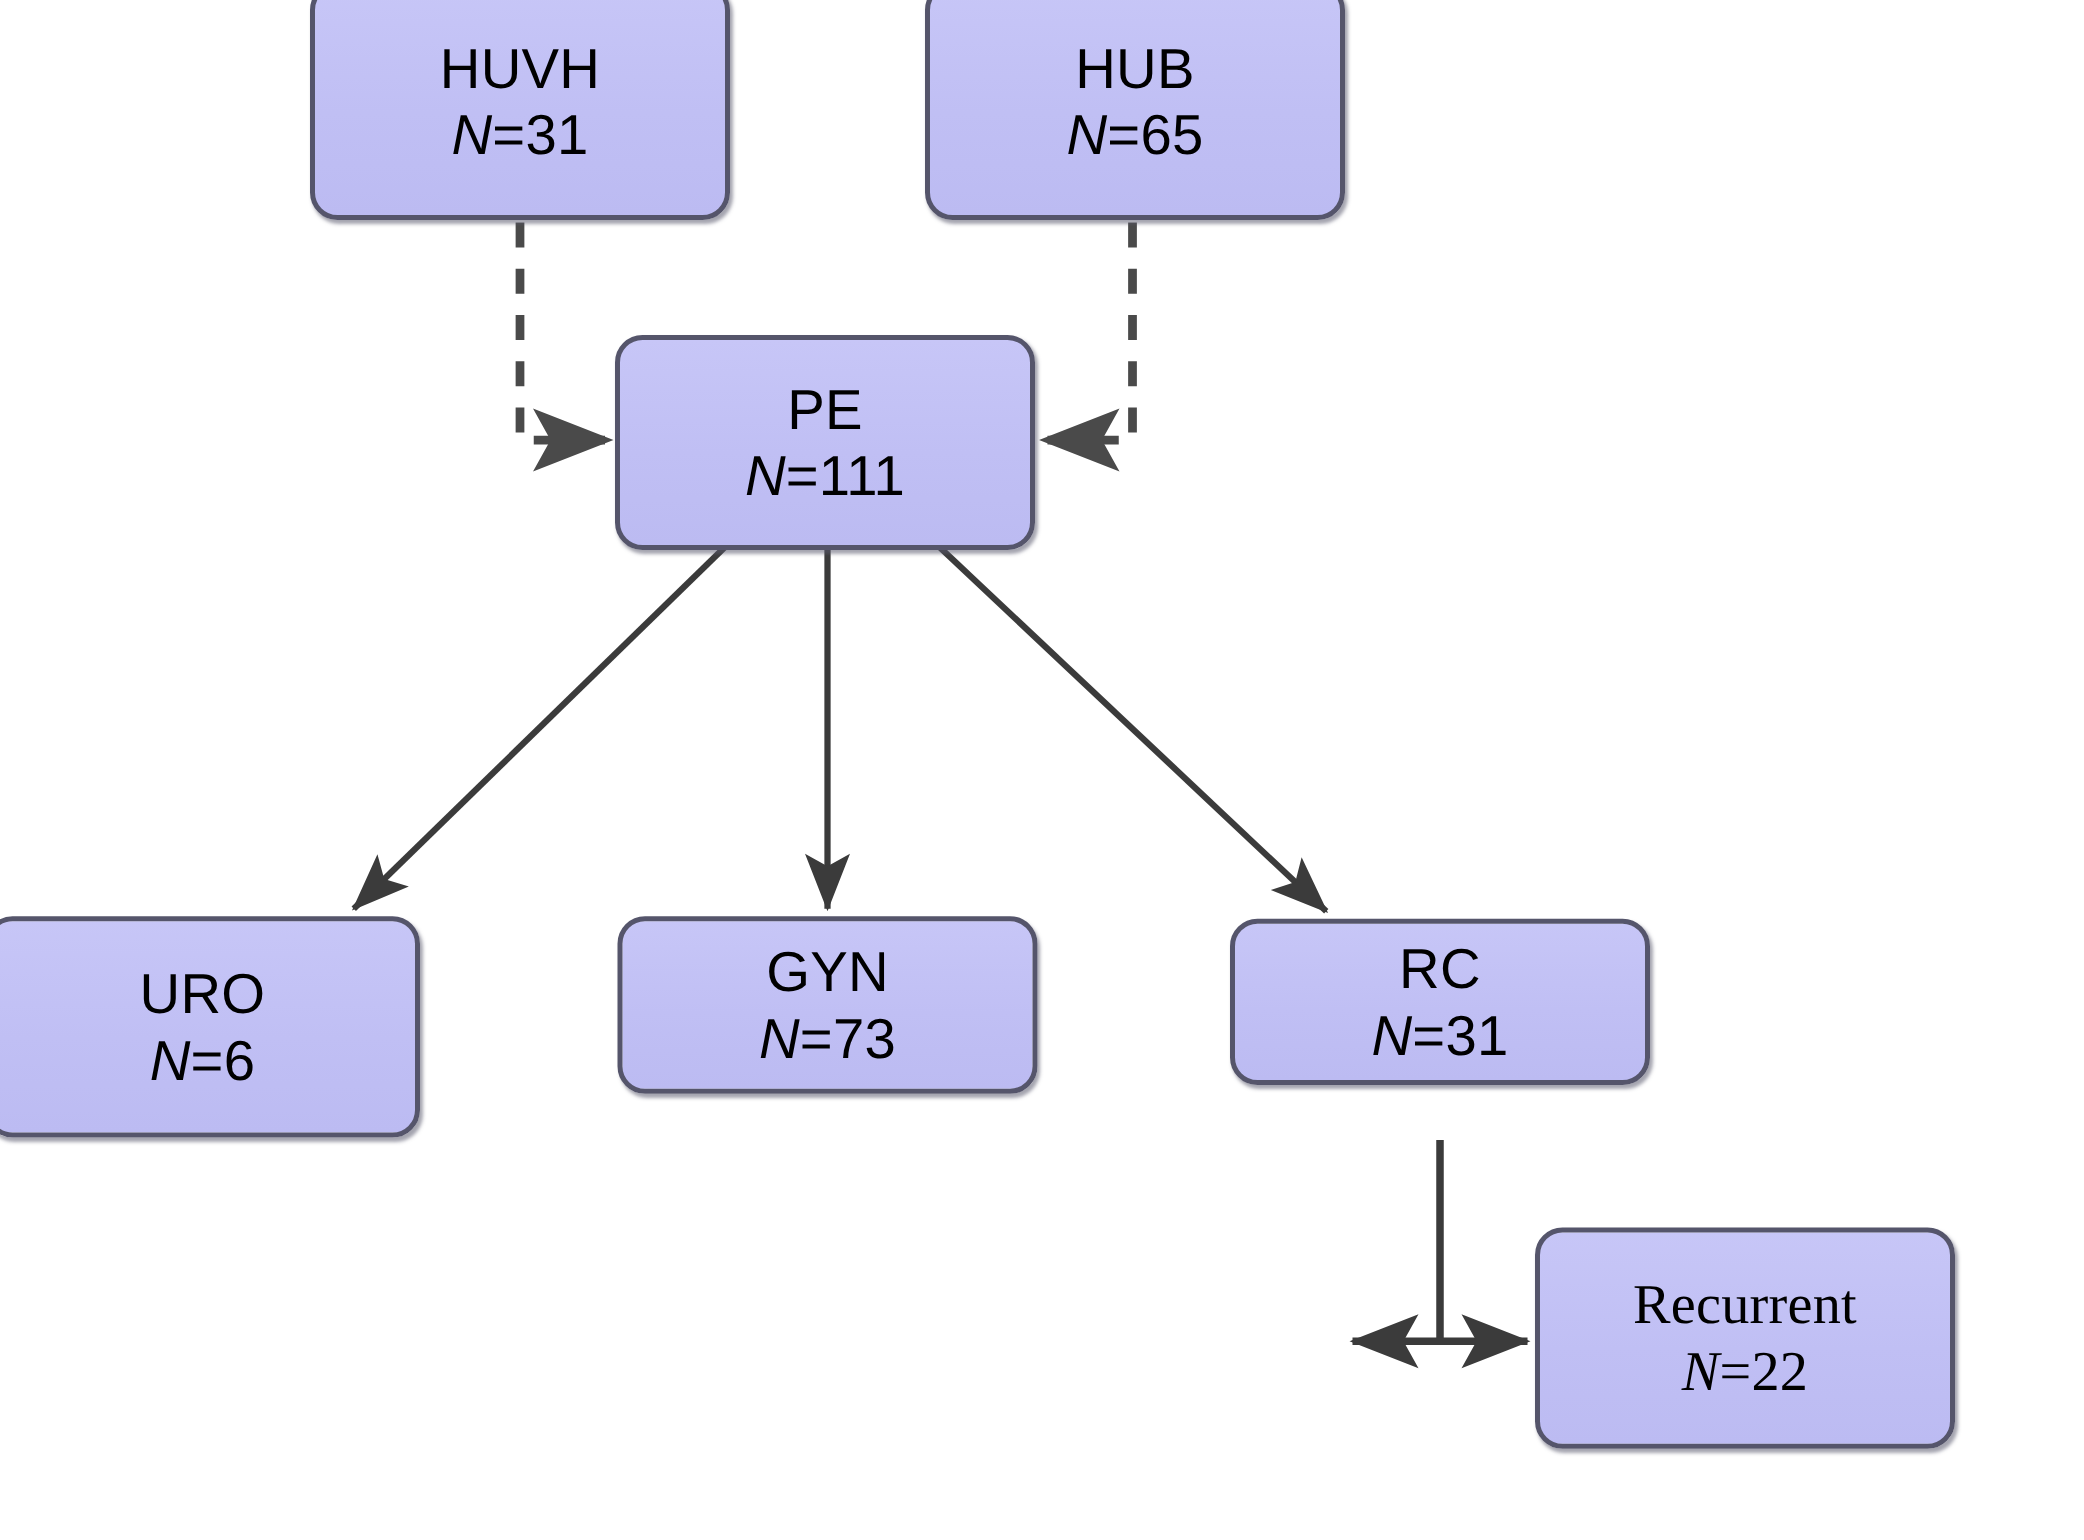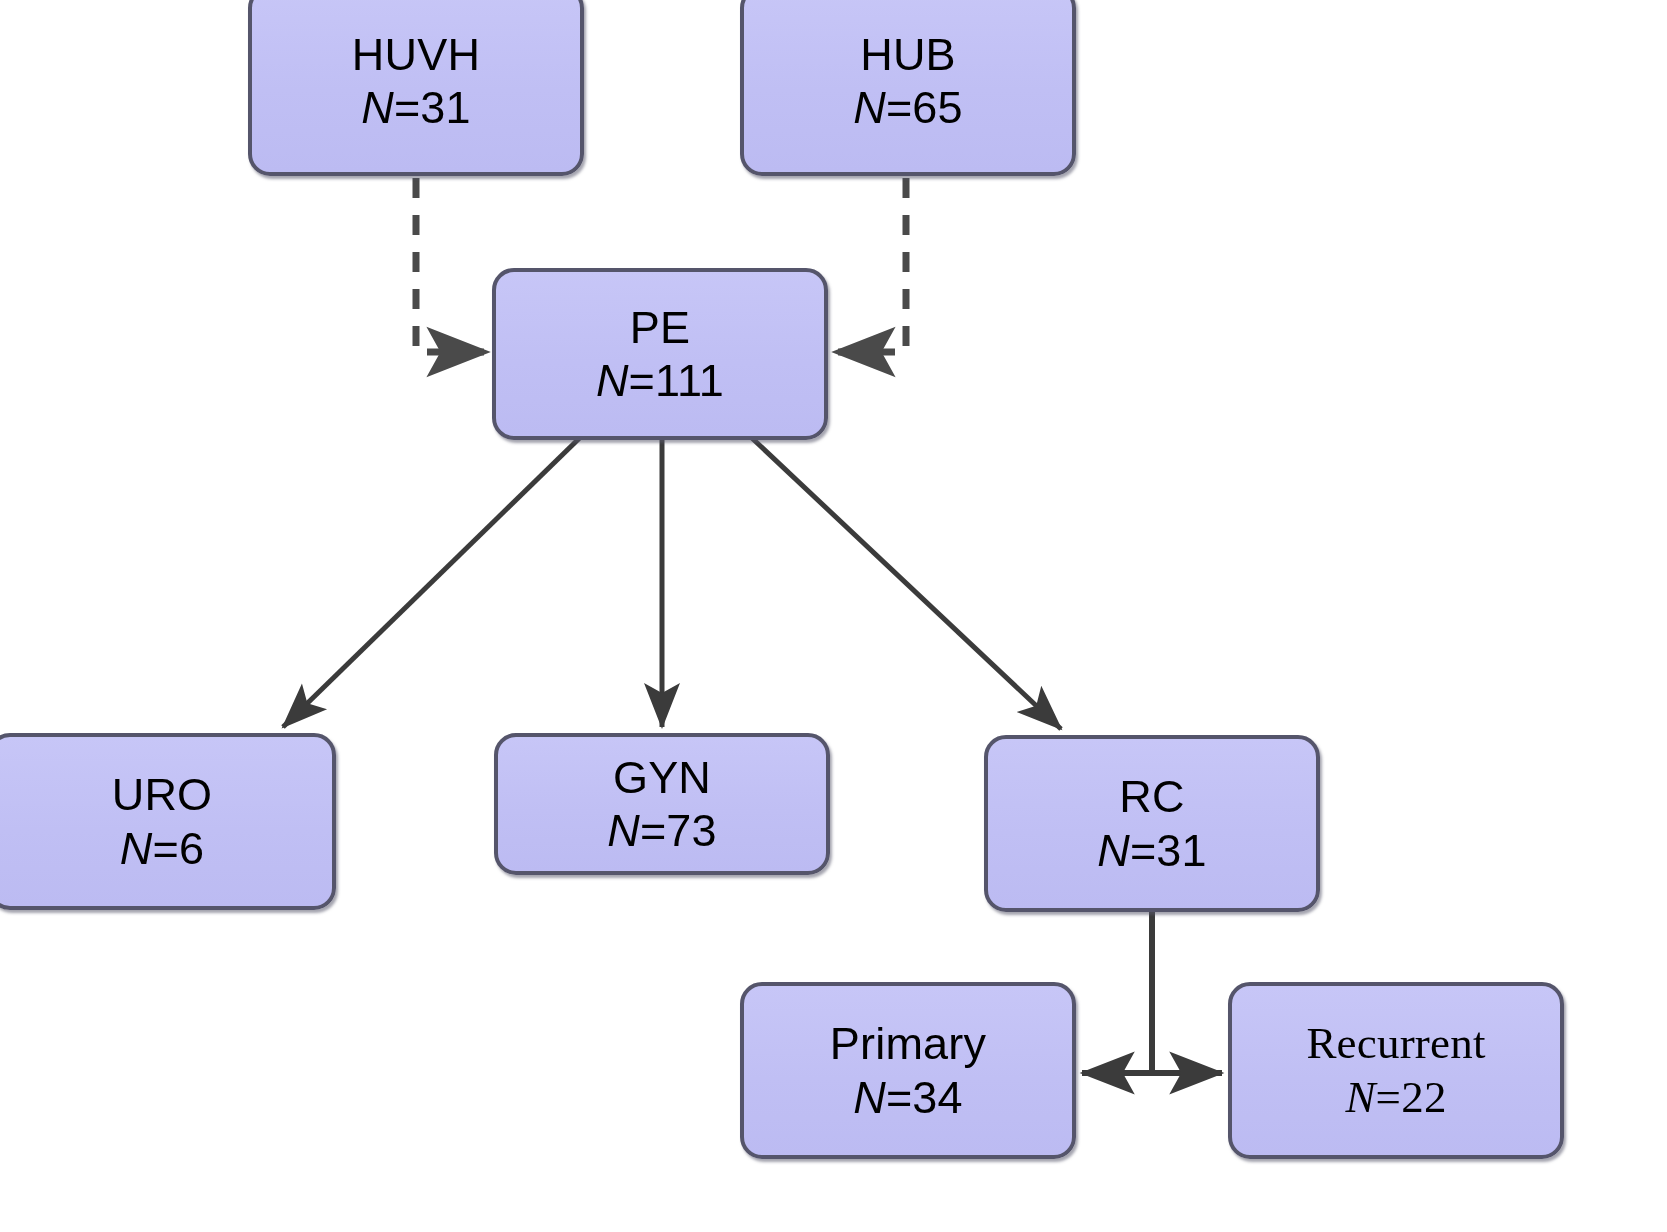--- a/index.html
+++ b/index.html
@@ -52,21 +52,21 @@
   }
   .node-count .n-italic {
     font-style: italic;
   }
   
   #node-huvh   { left: 248px;  top: -14px;  width: 336px; height: 190px; }
   #node-hub    { left: 740px;  top: -14px;  width: 336px; height: 190px; }
   #node-pe     { left: 492px;  top: 249px;  width: 336px; height: 172px; margin-top: 19px; }
   #node-uro    { left: -12px;  top: 733px;  width: 348px; height: 177px; }
   #node-gyn    { left: 494px;  top: 733px;  width: 336px; height: 142px; }
-  #node-rc     { left: 984px;  top: 735px;  width: 336px; height: 177px; }
+  #node-rc     { left: 984px;  top: 735px;  width: 336px; height: 133px; }
   #node-primary   { left: 740px;  top: 982px; width: 336px; height: 177px; }
   #node-recurrent { left: 1228px; top: 982px; width: 336px; height: 177px; font-family: Liberation Serif, serif; }
 </style>
 </head>
 <body>
 
 <div id="diagram-root">
 
   <svg id="connector-layer" viewBox="0 0 1667 1232" width="1667" height="1232" xmlns="http://www.w3.org/2000/svg">
     <defs>
@@ -116,23 +116,19 @@
   <div class="node" id="node-gyn">
     <div class="node-label">GYN</div>
     <div class="node-count"><span class="n-italic">N</span><span>=73</span></div>
   </div>
 
   <div class="node" id="node-rc">
     <div class="node-label">RC</div>
     <div class="node-count"><span class="n-italic">N</span><span>=31</span></div>
   </div>
 
-  <div class="node" id="node-primary">
-    <div class="node-label">Primary</div>
-    <div class="node-count"><span class="n-italic">N</span><span>=34</span></div>
-  </div>
 
   <div class="node" id="node-recurrent">
     <div class="node-label">Recurrent</div>
     <div class="node-count"><span class="n-italic">N</span><span>=22</span></div>
   </div>
 
 </div>
 
 </body></html>

